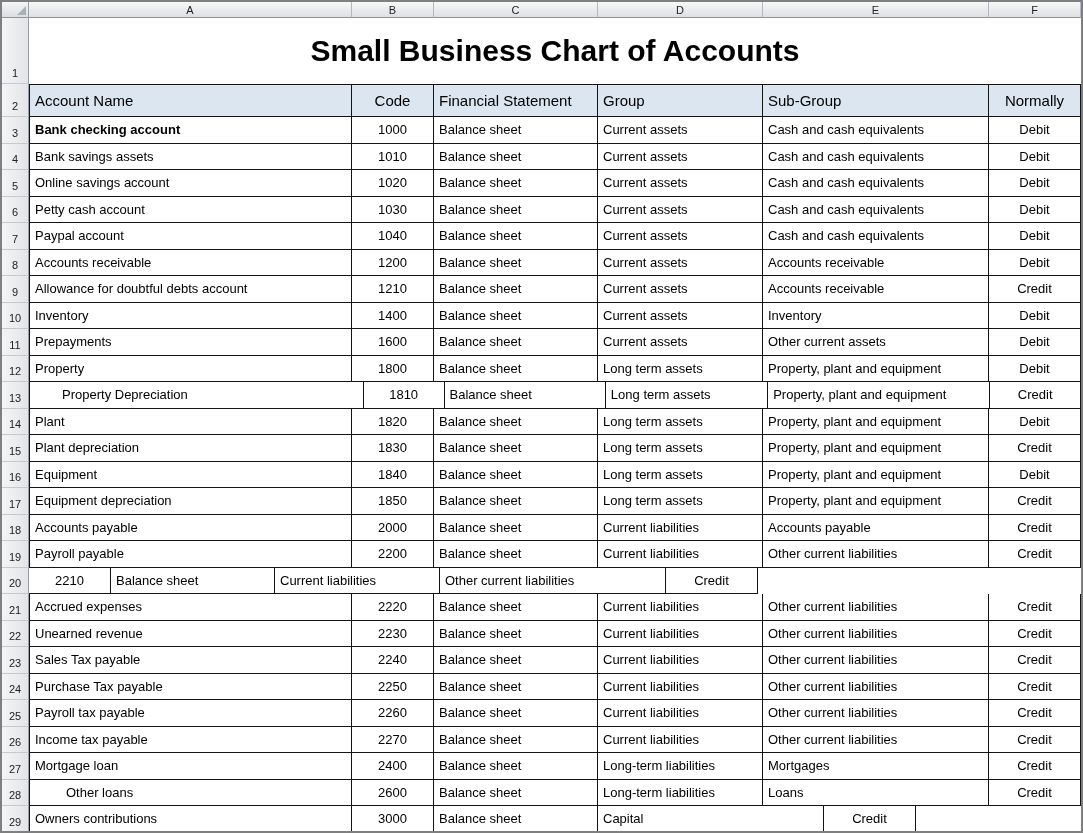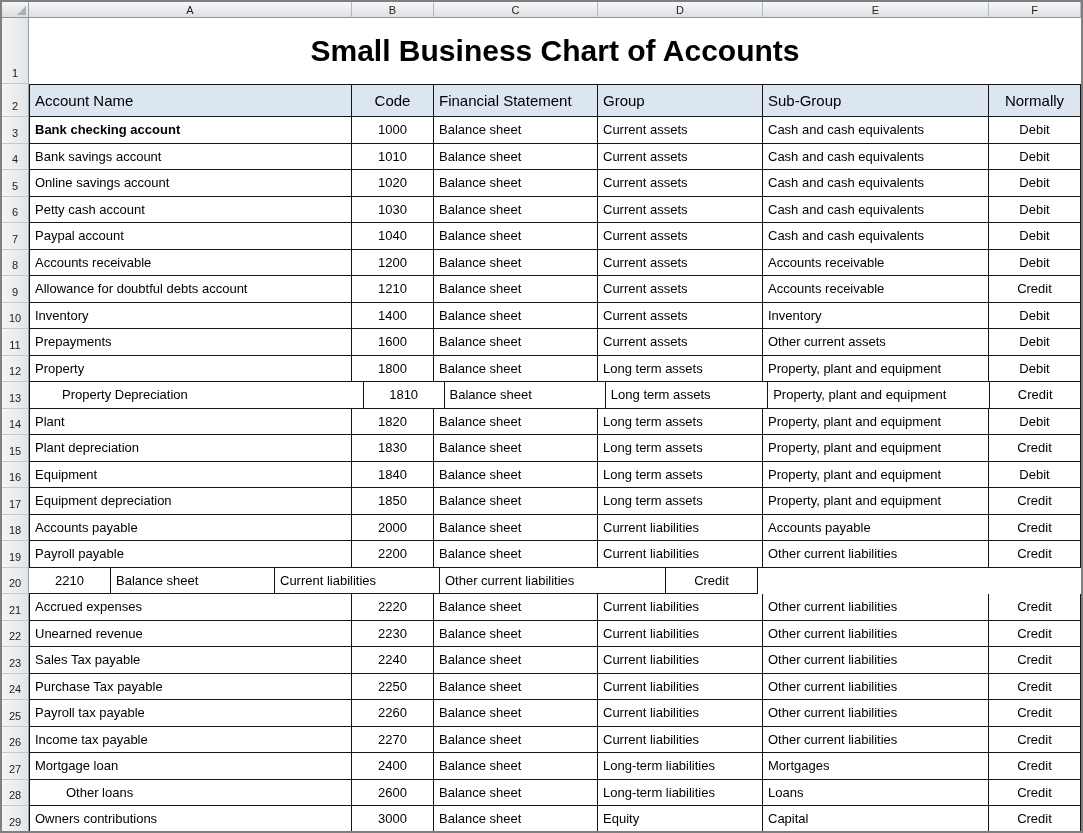--- a/index.html
+++ b/index.html
@@ -83,21 +83,21 @@
         <div class="rownum">3</div>
         <div class="cell first" style="width: 323px; justify-content: flex-start; font-weight: bold;">Bank checking account</div>
         <div class="cell" style="width: 82px; justify-content: center;">1000</div>
         <div class="cell" style="width: 164px; justify-content: flex-start;">Balance sheet</div>
         <div class="cell" style="width: 165px; justify-content: flex-start;">Current assets</div>
         <div class="cell" style="width: 226px; justify-content: flex-start;">Cash and cash equivalents</div>
         <div class="cell" style="width: 92px; justify-content: center;">Debit</div>
       </div>
       <div class="row" style="height: 26.5px;">
         <div class="rownum">4</div>
-        <div class="cell first" style="width: 323px; justify-content: flex-start;">Bank savings account</div>
+        <div class="cell first" style="width: 323px; justify-content: flex-start;">Bank savings assets</div>
         <div class="cell" style="width: 82px; justify-content: center;">1010</div>
         <div class="cell" style="width: 164px; justify-content: flex-start;">Balance sheet</div>
         <div class="cell" style="width: 165px; justify-content: flex-start;">Current assets</div>
         <div class="cell" style="width: 226px; justify-content: flex-start;">Cash and cash equivalents</div>
         <div class="cell" style="width: 92px; justify-content: center;">Debit</div>
       </div>
       <div class="row" style="height: 26.5px;">
         <div class="rownum">5</div>
         <div class="cell first" style="width: 323px; justify-content: flex-start;">Online savings account</div>
         <div class="cell" style="width: 82px; justify-content: center;">1020</div>
@@ -310,18 +310,17 @@
         <div class="cell" style="width: 164px; justify-content: flex-start;">Balance sheet</div>
         <div class="cell" style="width: 165px; justify-content: flex-start;">Long-term liabilities</div>
         <div class="cell" style="width: 226px; justify-content: flex-start;">Loans</div>
         <div class="cell" style="width: 92px; justify-content: center;">Credit</div>
       </div>
       <div class="row" style="height: 26.5px;">
         <div class="rownum">29</div>
         <div class="cell first lastrow" style="width: 323px; justify-content: flex-start;">Owners contributions</div>
         <div class="cell lastrow" style="width: 82px; justify-content: center;">3000</div>
         <div class="cell lastrow" style="width: 164px; justify-content: flex-start;">Balance sheet</div>
-        <div class="cell lastrow" style="width: 165px; justify-content: flex-start;">Equity</div>
         <div class="cell lastrow" style="width: 226px; justify-content: flex-start;">Capital</div>
         <div class="cell lastrow" style="width: 92px; justify-content: center;">Credit</div>
       </div>
     </div>
 </div>
 
 </body></html>

